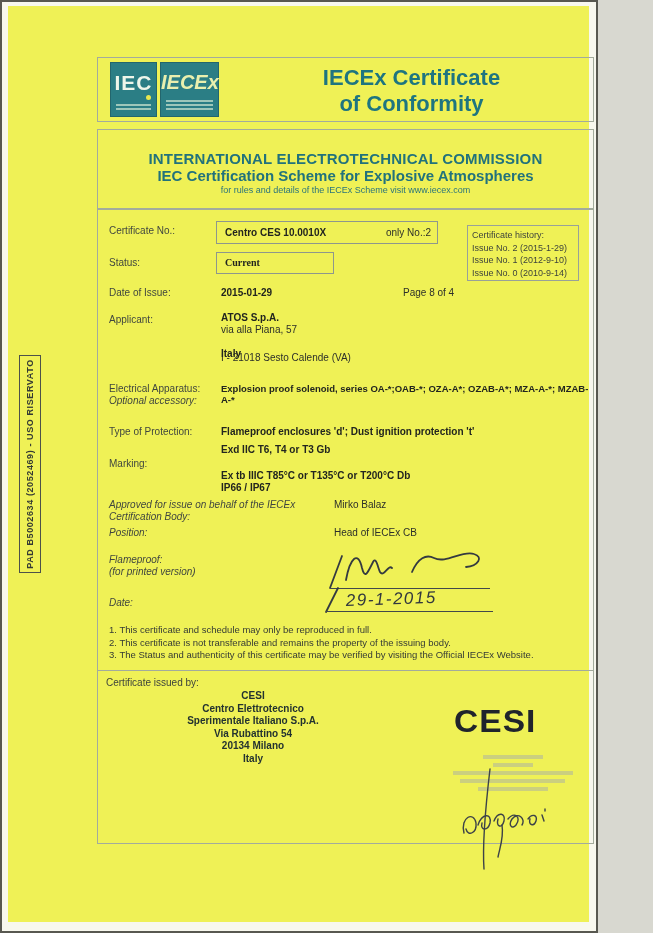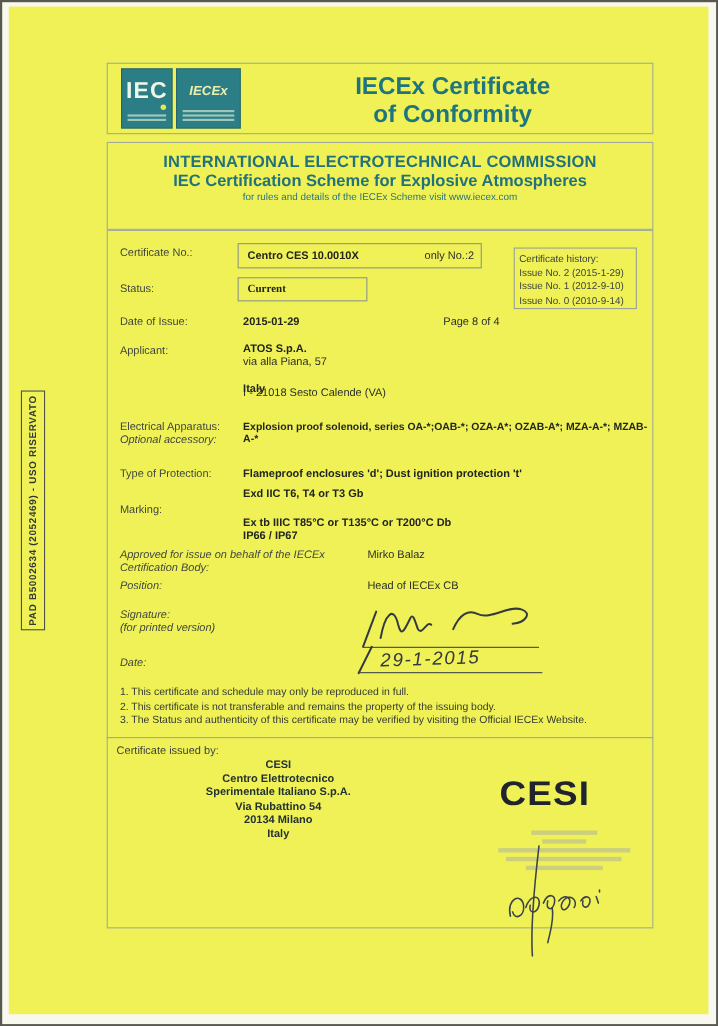--- a/index.html
+++ b/index.html
@@ -1,19 +1,19 @@
 <!DOCTYPE html>
 <html><head>
 <meta charset="utf-8">
 <style>
   * { margin:0; padding:0; box-sizing:border-box; }
   html,body { background:#d8d8d0; }
   body { font-family:"Liberation Sans", sans-serif; }
   .scan {
-    position:relative; width:653px; height:933px;
+    position:relative; width:598px; height:933px;
     background:#f8f8ee; border:2px solid #585850; overflow:hidden;
   }
   .page {
     position:absolute; left:6px; top:4px; right:7px; bottom:9px;
     background:#eff156;
   }
   
   .side-label {
     position:absolute; left:11px; top:349px; width:22px; height:218px;
     border:1px solid #4c524a;
@@ -28,28 +28,28 @@
   .header-box { left:89px; top:51px; width:497px; height:65px; }
   .logo { position:absolute; background:#2b7e85; box-shadow:0 0 0 1px #23666d; }
   .logo-iec { left:13px; top:5px; width:45px; height:53px; color:#eef6ea;
     font-weight:bold; font-size:21px; text-align:center; line-height:40px; letter-spacing:1px; }
   .logo-iec .dot { position:absolute; right:5px; bottom:16px; width:5px; height:5px;
     border-radius:50%; background:#e8e84f; }
   .logo-iec .lines, .logo-iecex .lines { position:absolute; left:5px; right:5px; bottom:6px; }
   .logo-iec .lines i, .logo-iecex .lines i { display:block; height:2px; margin-top:2px;
     background:#bcd9c7; opacity:.8; }
   .logo-iecex { left:63px; top:5px; width:57px; height:53px; color:#e9efae;
-    font-weight:bold; font-style:italic; font-size:12px; text-align:center; line-height:38px; }
+    font-weight:bold; font-style:italic; font-size:20px; text-align:center; line-height:38px; }
   .header-title {
     position:absolute; left:140px; right:8px; top:7px; text-align:center;
     color:#1e7580; font-weight:bold; font-size:22px; line-height:26px;
   }
   .commission-box { left:89px; top:123px; width:497px; height:80px; text-align:center;
     color:#21727c; padding-top:9px; }
-  .commission-box .l1 { font-size:15px; font-weight:bold; letter-spacing:.2px; }
+  .commission-box .l1 { font-size:15px; font-weight:bold; letter-spacing:.2px;margin-top:11px; }
   .commission-box .l2 { font-size:15px; font-weight:bold; }
   .commission-box .l3 { font-size:9px; margin-top:1px; color:#2a747c; }
   .body-box { left:89px; top:203px; width:497px; height:462px; font-size:10px; color:#3c423c; }
   .lbl { position:absolute; left:11px; color:#3f453f; }
   .lbl.it { font-style:italic; }
   .val { position:absolute; color:#22251f; font-weight:bold; }
   .val.plain { font-weight:normal; color:#2c2f2a; }
   .field-box { position:absolute; border:1px solid #8e978d; }
   .history-box { position:absolute; left:369px; top:15px; width:112px; height:56px;
     border:1px solid #99a198; font-size:9px; line-height:12.5px; padding:3px 0 0 4px;
@@ -150,21 +150,21 @@
       <div class="val" style="left:123px; top:260px;">Ex tb IIIC T85°C or T135°C or T200°C Db</div>
       <div class="val" style="left:123px; top:272px;">IP66 / IP67</div>
 
       <div class="lbl it" style="top:289px;">Approved for issue on behalf of the IECEx</div>
       <div class="lbl it" style="top:301px;">Certification Body:</div>
       <div class="val plain" style="left:236px; top:289px;">Mirko Balaz</div>
 
       <div class="lbl it" style="top:317px;">Position:</div>
       <div class="val plain" style="left:236px; top:317px;">Head of IECEx CB</div>
 
-      <div class="lbl it" style="top:344px;">Signature:</div>
+      <div class="lbl it" style="top:344px;">Flameproof:</div>
       <div class="lbl it" style="top:356px;">(for printed version)</div>
 
       <svg class="sig-svg" style="left:222px; top:330px;" width="180" height="50">
         <path class="hand" d="M10,48 L22,16"></path>
         <path class="hand" d="M26,40 C30,18 38,10 42,28 C45,40 48,32 53,22 C56,16 58,28 60,32 C64,38 68,24 72,28"></path>
         <path class="hand" d="M92,32 C98,18 106,14 114,18 C126,24 142,10 154,14 C164,17 158,26 146,27"></path>
       </svg>
       <div class="rule" style="left:232px; top:378px; width:160px;"></div>
 
       <div class="lbl it" style="top:387px;">Date:</div>

